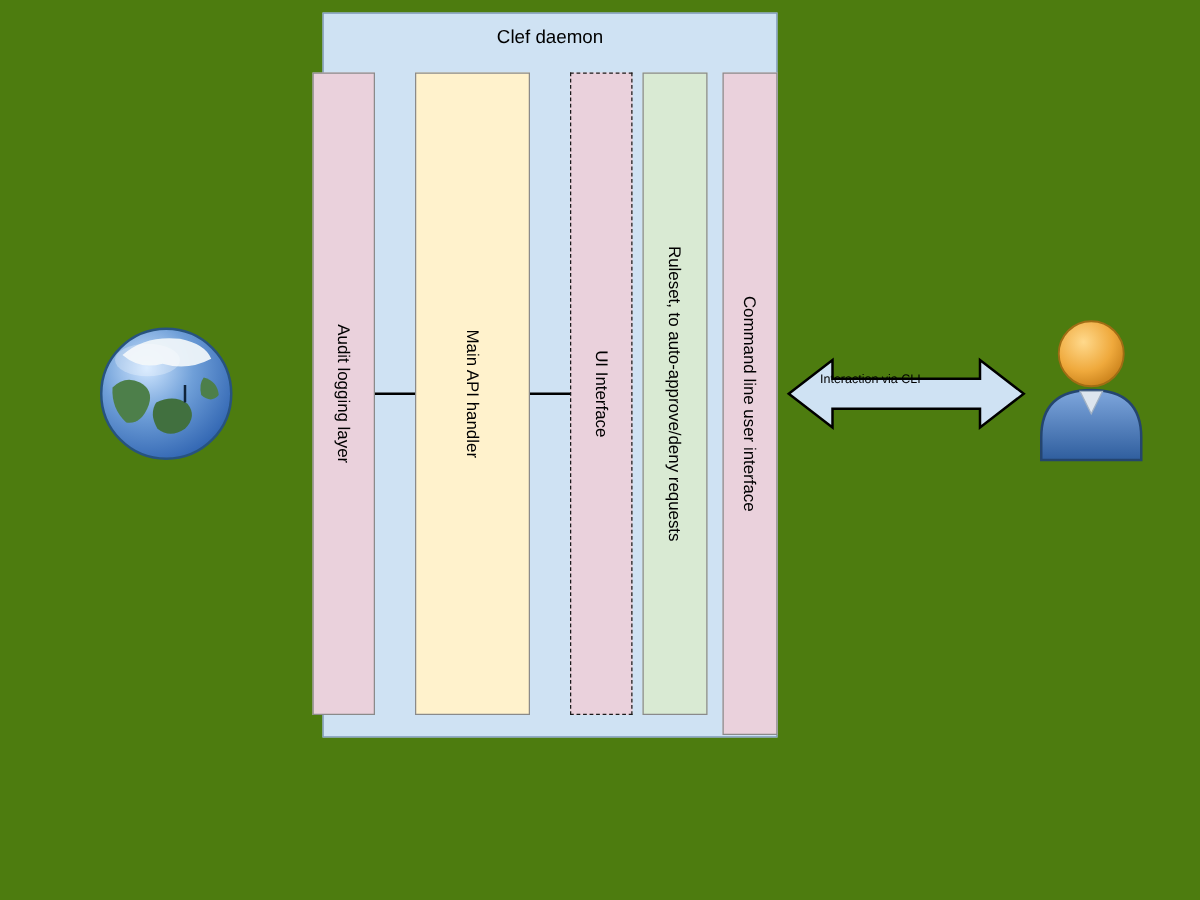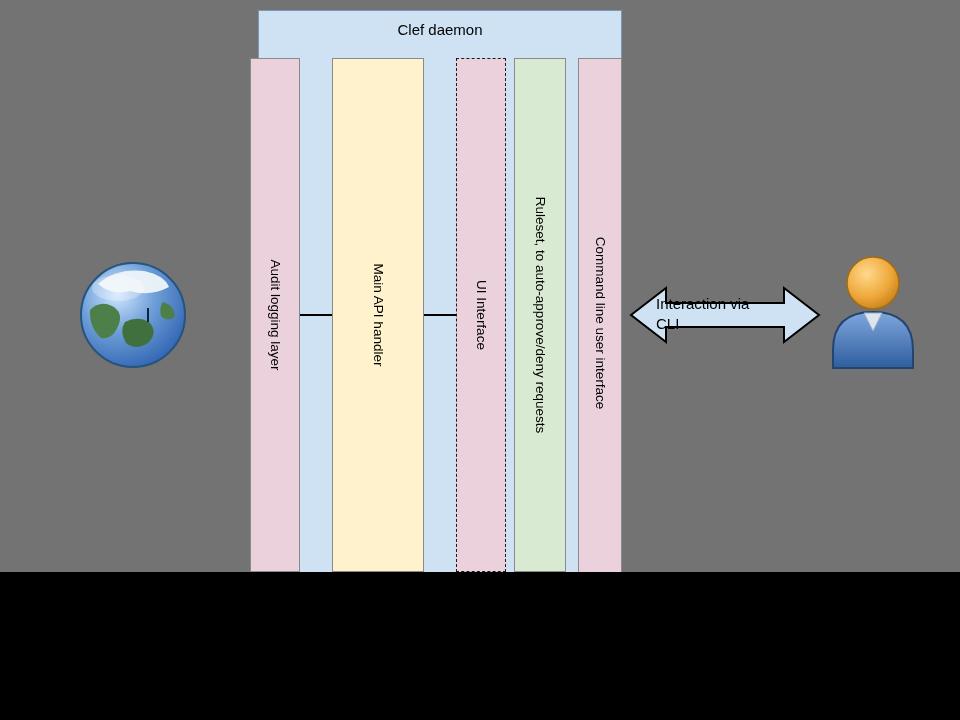--- a/index.html
+++ b/index.html
@@ -4,22 +4,22 @@
 <style>
   html, body {
     margin: 0;
     padding: 0;
     background: #000000;
     font-family: "Liberation Sans", sans-serif;
   }
   .stage {
     position: relative;
     width: 960px;
-    height: 572px;
-    background: #737373;
+    height: 720px;
+    background: #4d7c0f;
     overflow: hidden;
   }
   .container-box {
     position: absolute;
     left: 258px;
     top: 10px;
     width: 364px;
     height: 580px;
     background: #cfe2f3;
     border: 1px solid #7d97b8;
@@ -80,21 +80,21 @@
     left: 628px;
     top: 283px;
     width: 194px;
     height: 64px;
   }
   .arrow-label {
     position: absolute;
     left: 656px;
     top: 294px;
     width: 108px;
-    font-size: 15px;
+    font-size: 10px;
     line-height: 20px;
     color: #000000;
   }
   .person-wrap {
     position: absolute;
     left: 828px;
     top: 252px;
     width: 90px;
     height: 118px;
   }

